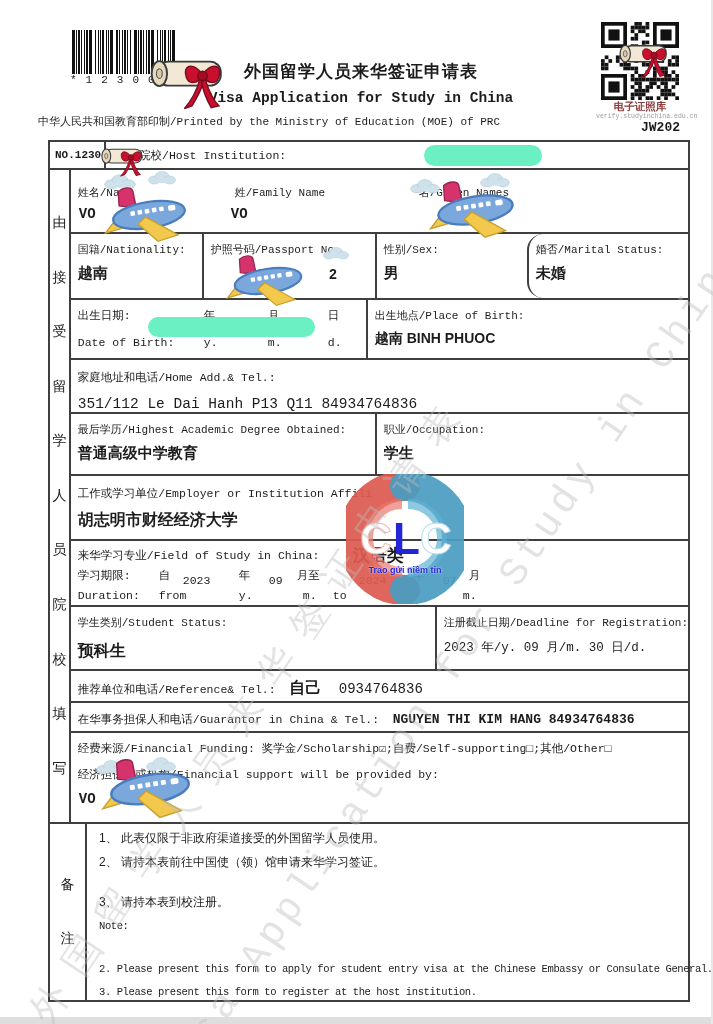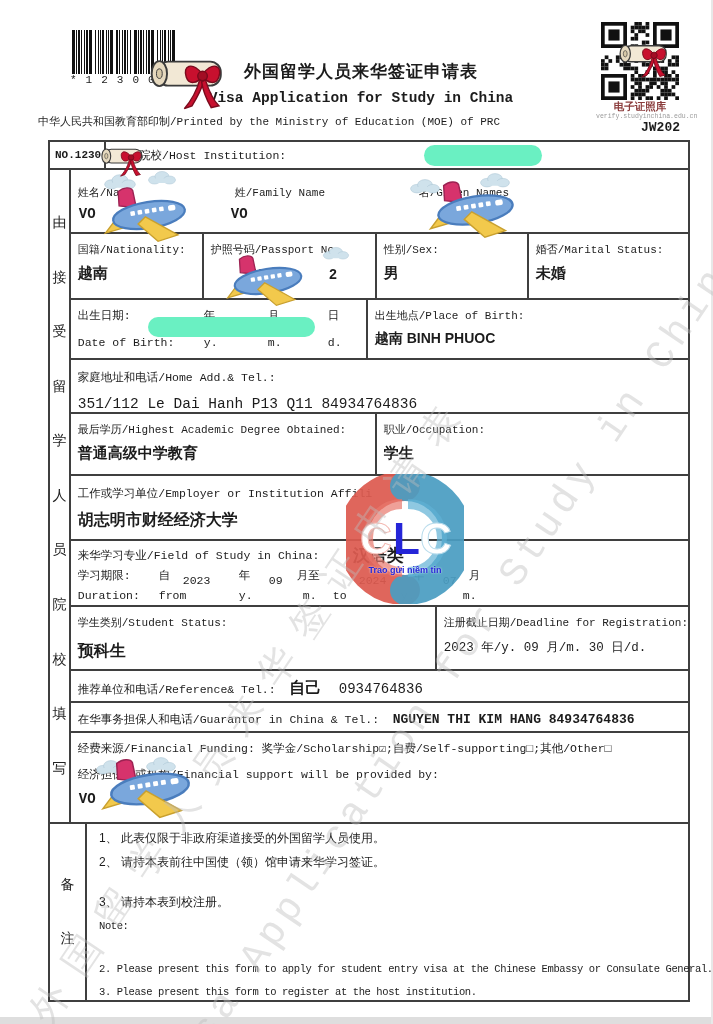--- a/index.html
+++ b/index.html
@@ -354,21 +354,21 @@
                 <use href="#sym-cloud"></use>
               </svg>
             <svg class="sticker" style="left:22px;top:18px;width:84px;height:58px;">
                 <use href="#sym-plane"></use>
               </svg>
           </div>
           <div class="cell" style="width:152px;">
             <span class="lbl">性别/Sex:</span>
             <span class="val-cjk val-center">男</span>
           </div>
-          <div class="cell" style="flex:1;">
+          <div class="cell" style="flex:1;border-radius:16px;">
             <span class="lbl">婚否/Marital Status:</span>
             <span class="val-cjk val-center">未婚</span>
           </div>
         </div>
       </div>
 
       <div class="row" style="height:60px;">
         <div class="cells">
           <div class="cell" style="width:295px;">
             <span class="abs lbl2" style="left:7px;top:8px;">出生日期:</span>

